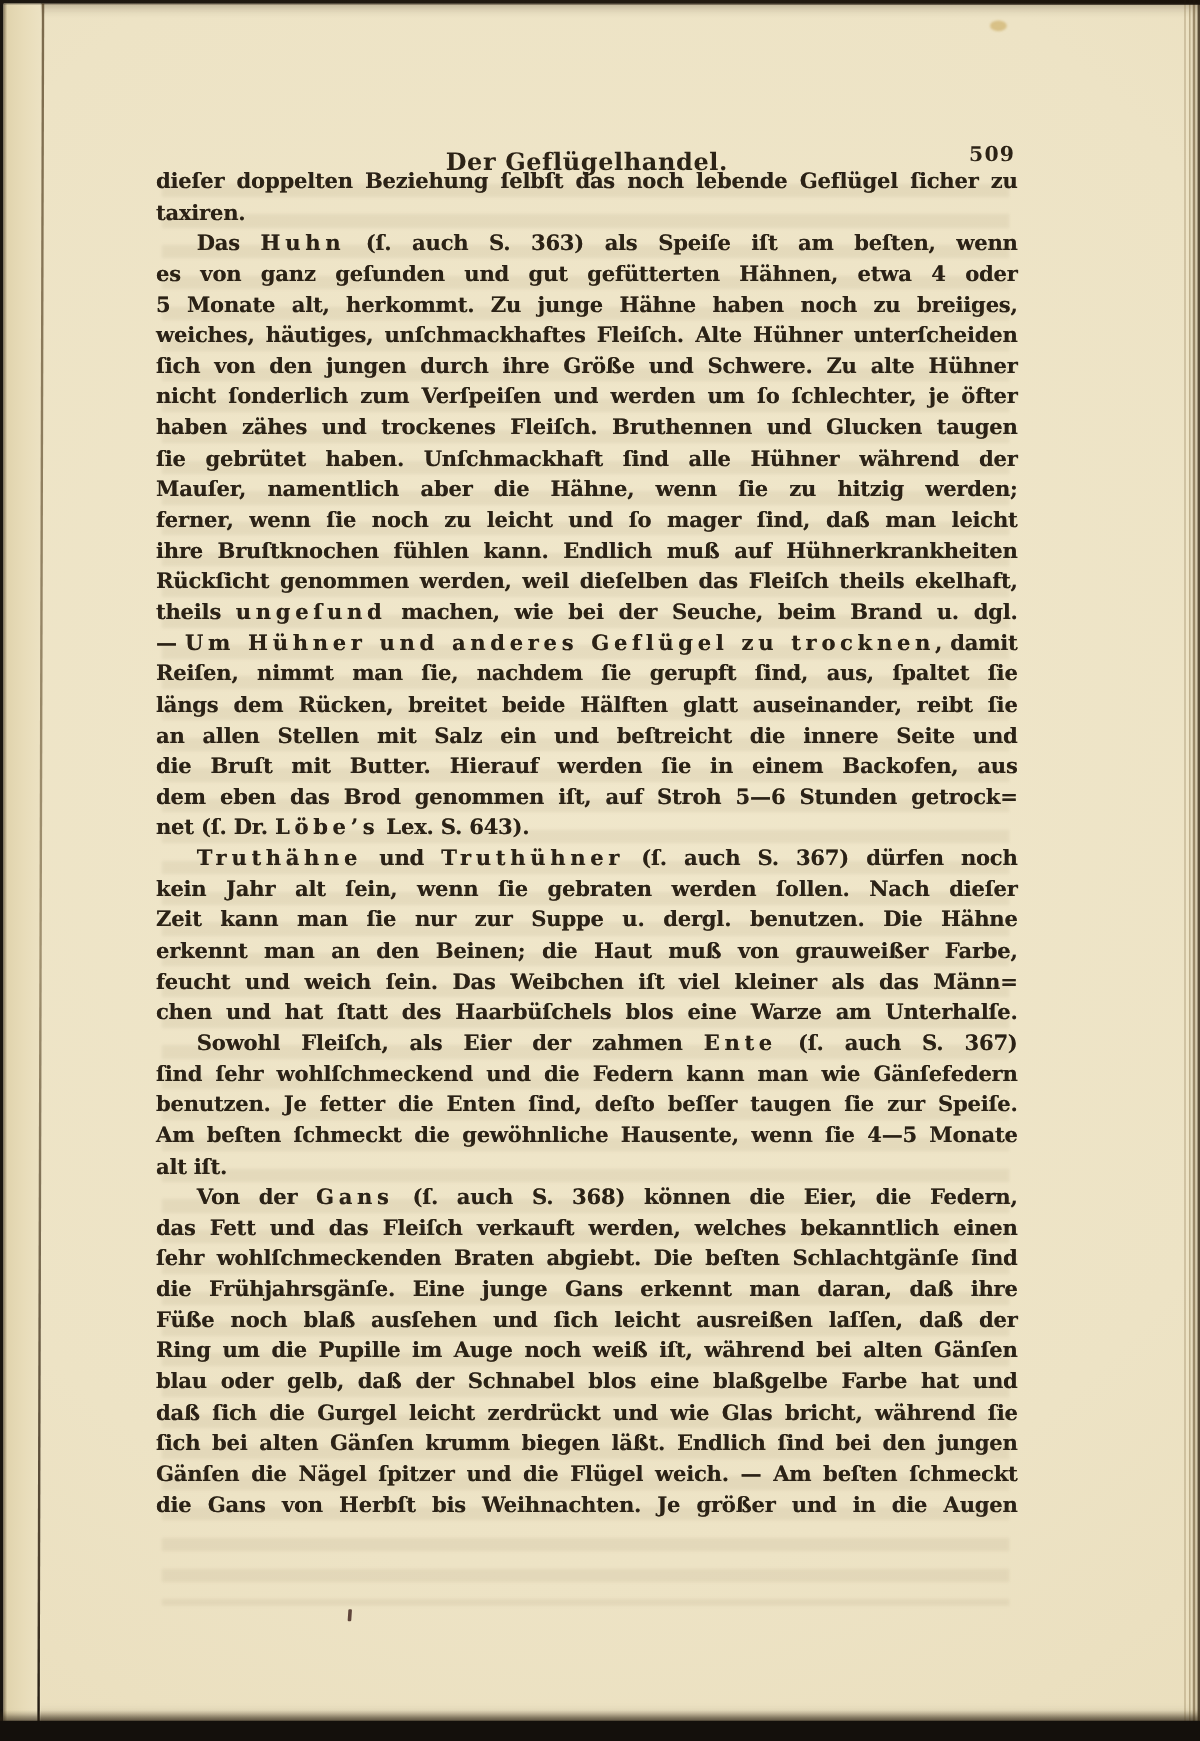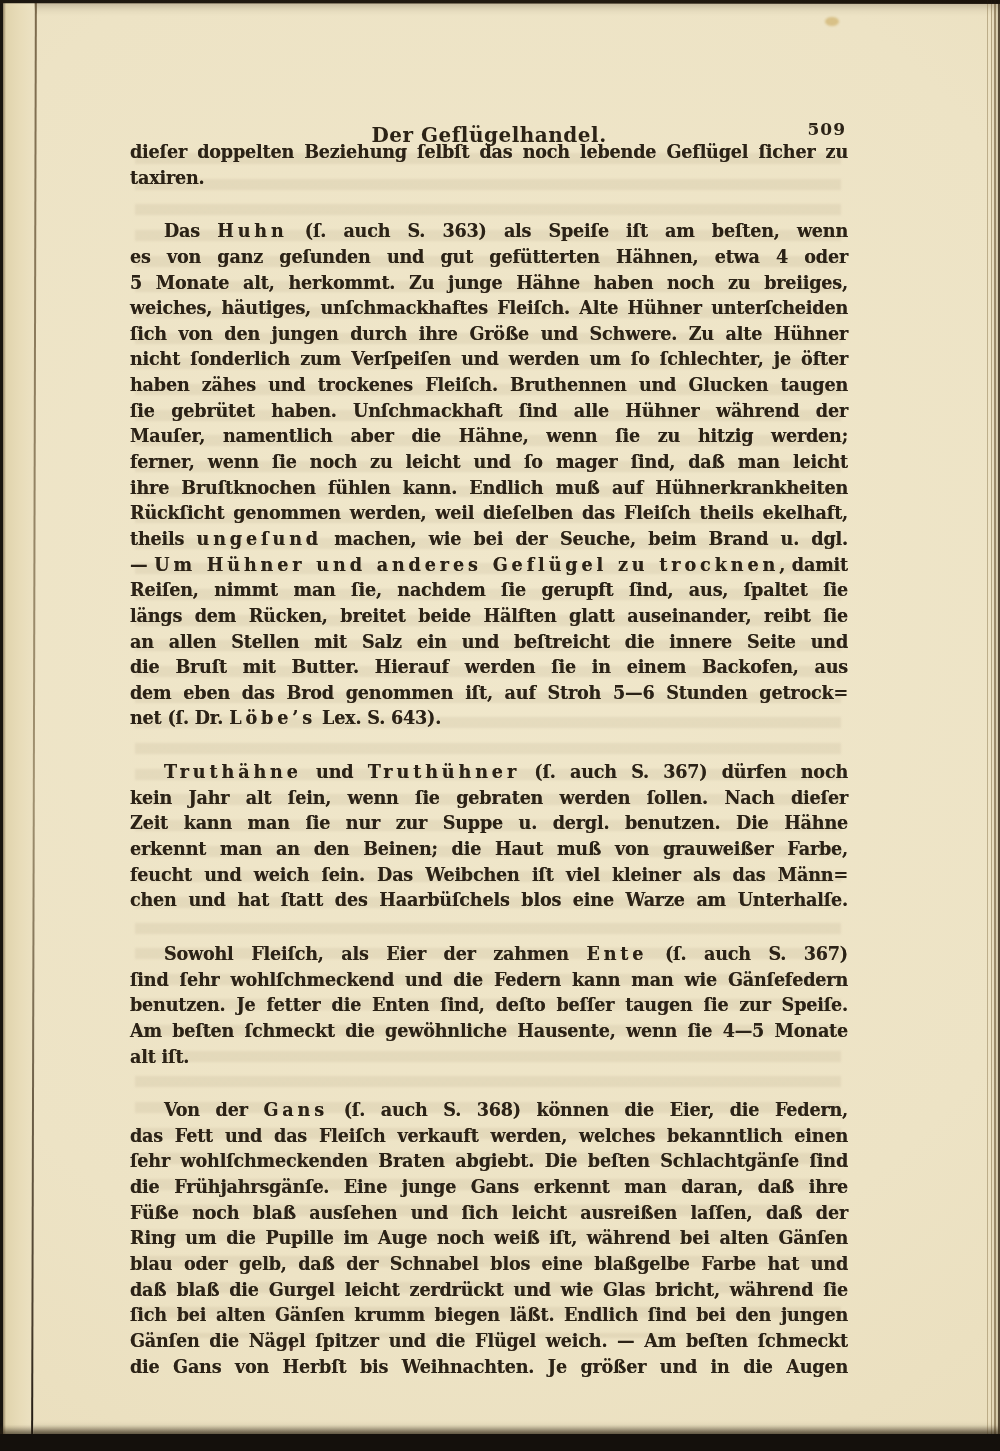--- a/index.html
+++ b/index.html
@@ -50,21 +50,21 @@
     letter-spacing:.5px;}
   .page-number{position:absolute;right:2px;top:-4px;font-size:17px;font-weight:bold;letter-spacing:1px;}
 
   
   .text-block{position:absolute;left:127px;top:136px;width:718px;color:#2b2216;
     font-size:17.6px;font-weight:bold;letter-spacing:-.2px;
     text-shadow:0 0 .5px rgba(43,34,22,.55);}
   .line{height:25.65px;line-height:25.65px;text-align:justify;text-align-last:justify;
     white-space:normal;overflow:visible;}
   .line.nat{text-align-last:left;}
-  .line.ind{text-indent:34px;margin-top:28px;}
+  .line.ind{text-indent:34px;}
   .sperr{letter-spacing:.22em;}
 </style>
 </head>
 <body>
 
 <div class="scan">
   <div class="paper">
     <div class="margin-strip"></div>
     <div class="gutter-line"></div>
     <div class="left-outer-edge"></div>
@@ -120,21 +120,21 @@
           <div class="line nat">alt iſt.</div>
         </div>
         <div>
           <div class="line ind">Von der <span class="sperr">Gans</span> (ſ. auch S. 368) können die Eier, die Federn,</div>
           <div class="line">das Fett und das Fleiſch verkauft werden, welches bekanntlich einen</div>
           <div class="line">ſehr wohlſchmeckenden Braten abgiebt.  Die beſten Schlachtgänſe ſind</div>
           <div class="line">die Frühjahrsgänſe.  Eine junge Gans erkennt man daran, daß ihre</div>
           <div class="line">Füße noch blaß ausſehen und ſich leicht ausreißen laſſen, daß der</div>
           <div class="line">Ring um die Pupille im Auge noch weiß iſt, während bei alten Gänſen</div>
           <div class="line">blau oder gelb, daß der Schnabel blos eine blaßgelbe Farbe hat und</div>
-          <div class="line">daß blaß die Gurgel leicht zerdrückt und wie Glas bricht, während ſie</div>
+          <div class="line">daß ſich die Gurgel leicht zerdrückt und wie Glas bricht, während ſie</div>
           <div class="line">ſich bei alten Gänſen krumm biegen läßt.  Endlich ſind bei den jungen</div>
           <div class="line">Gänſen die Nägel ſpitzer und die Flügel weich. — Am beſten ſchmeckt</div>
           <div class="line">die Gans von Herbſt bis Weihnachten.  Je größer und in die Augen</div>
         </div>
       </div>
   </div>
 
   <div class="right-edges">
     <div class="e1"></div>
     <div class="e2"></div>

